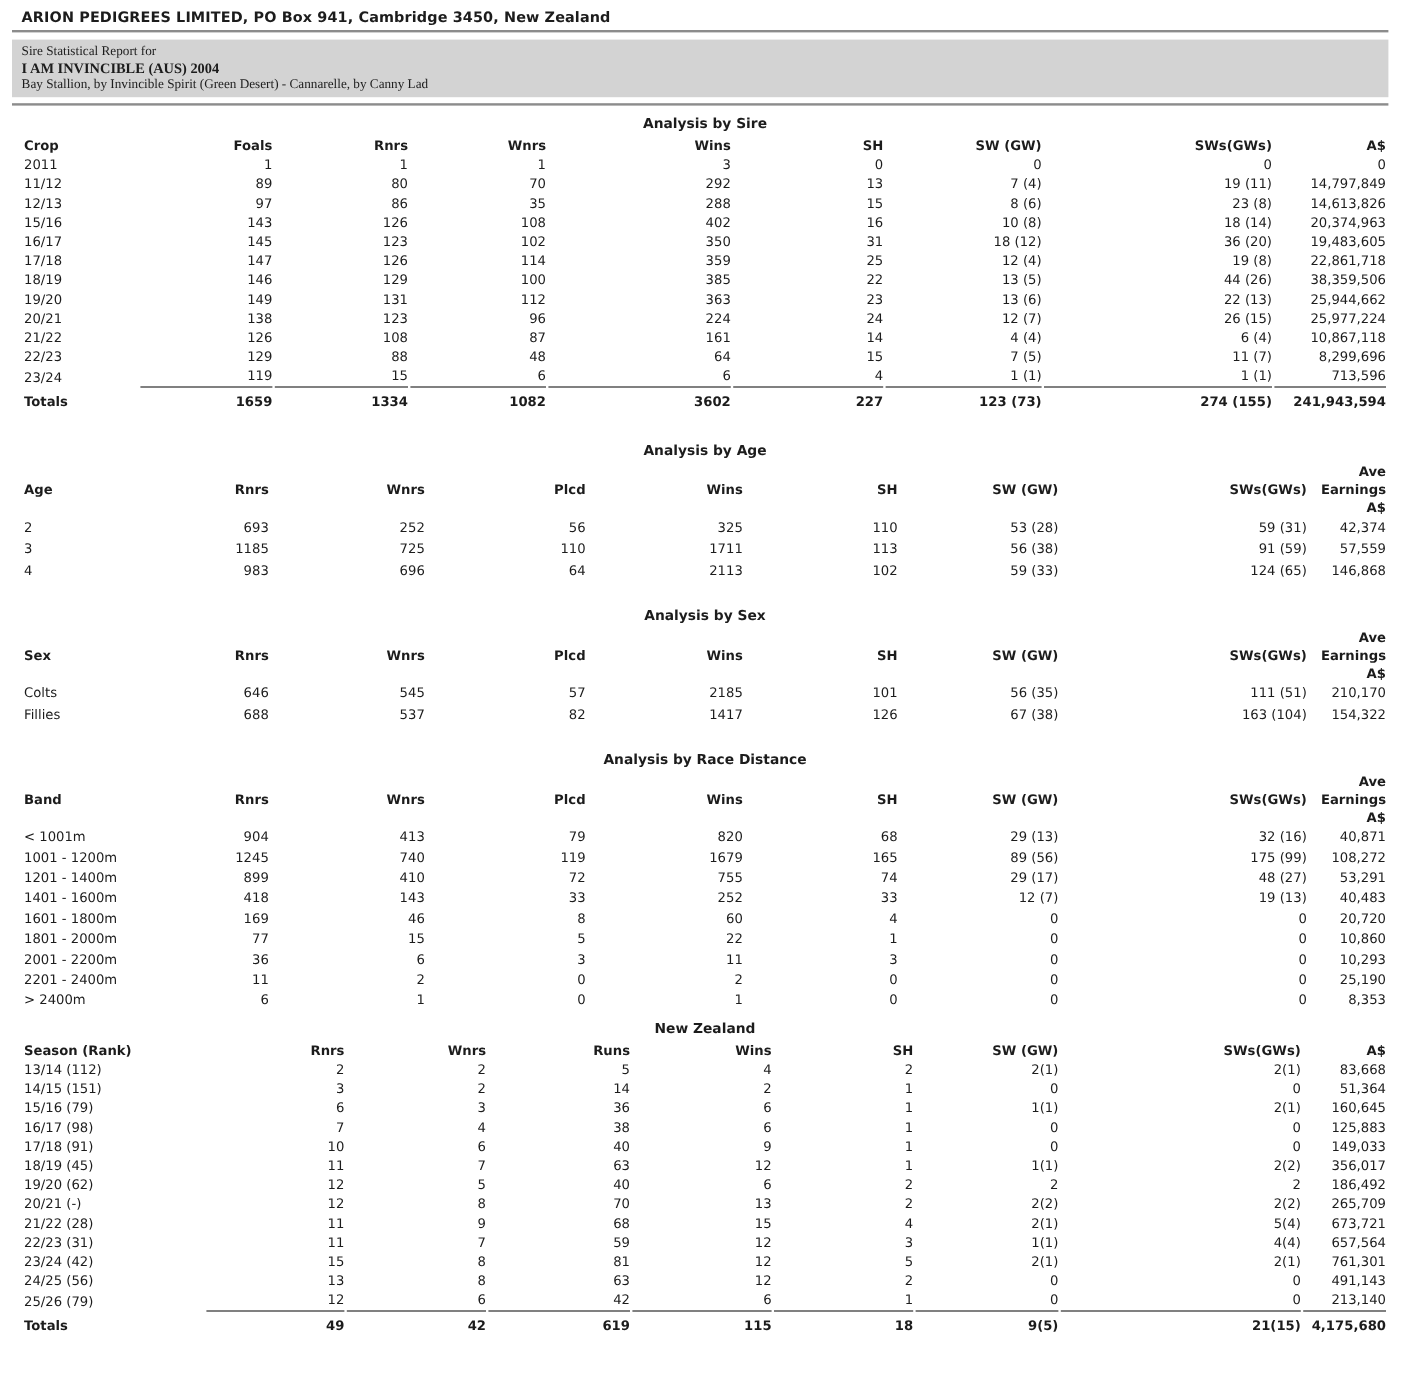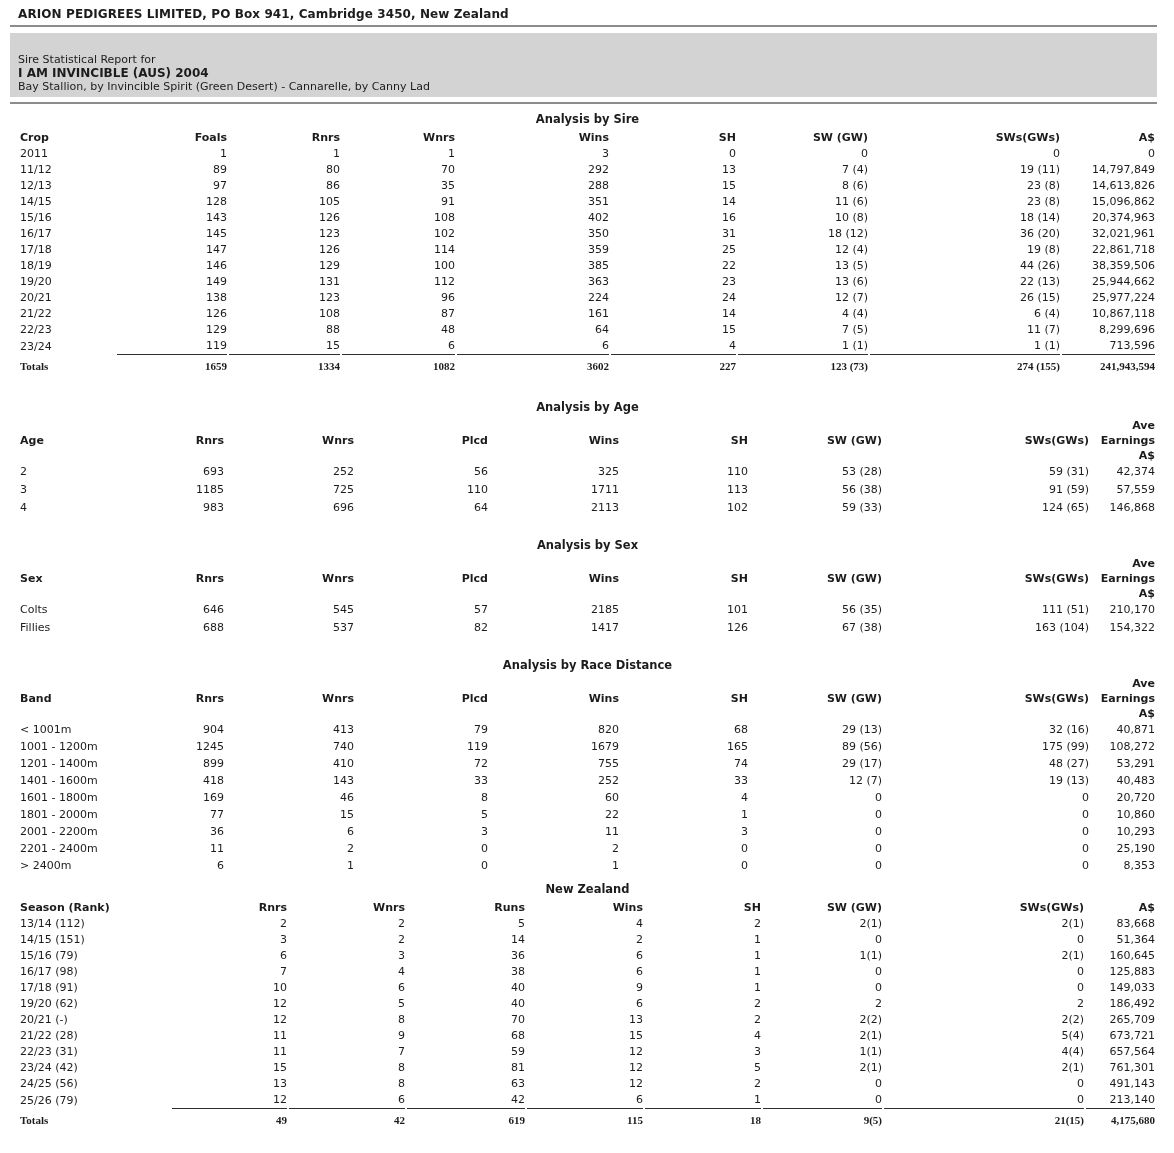--- a/index.html
+++ b/index.html
@@ -6,21 +6,21 @@
   body{
     width:1174px;height:1153px;overflow:hidden;
     font-family:"DejaVu Sans","Liberation Sans",sans-serif;
     color:#1c1c1c;font-size:11px;
     -webkit-font-smoothing:antialiased;
   }
   .page{padding:0 17px 0 18px;}
   .company{padding-top:7px;font-size:12px;font-weight:bold;letter-spacing:0.1px;}
   .rule{height:2px;background:#8c8c8c;margin-left:-8px;margin-top:4px;}
   .rule2{height:2px;background:#8c8c8c;margin-left:-8px;margin-top:5px;}
-  .band{background:#d3d3d3;margin-left:-8px;margin-top:6px;padding:20px 0 4px 8px;}
+  .band{background:#d3d3d3;margin-left:-8px;margin-top:6px;padding:4px 0 4px 8px;font-family:Liberation Serif, serif;}
   .band .line1{font-size:11px;line-height:13px;}
   .band .line2{font-size:12px;line-height:14px;font-weight:bold;}
   .band .line3{font-size:11px;line-height:13px;}
   .section-title{text-align:center;font-weight:bold;font-size:11.5px;line-height:13px;}
   #title-crop{margin-top:9px;}
   #title-age{margin-top:26px;}
   #title-sex{margin-top:22px;}
   #title-dist{margin-top:22px;}
   #title-nz{margin-top:9px;}
   table.stat-table{
@@ -35,21 +35,21 @@
   .stat-table th{font-weight:bold;vertical-align:bottom;}
   .stat-table th:first-child,.stat-table td:first-child{text-align:left;}
   .tbl-crop th,.tbl-crop td{line-height:16px;}
   .tbl-nz th,.tbl-nz td{line-height:16px;}
   .tbl-mid td{line-height:18px;}
   .tbl-mid th{line-height:15px;}
   .tbl-dist td{line-height:17px;}
   .tbl-mid th.hpad{padding-bottom:15px;}
   .tbl-mid th div{line-height:15px;}
   .uline{border-bottom:1px solid #2e2e2e;}
-  .totals td{font-weight:bold;padding-top:3px;line-height:17px;font-family:Liberation Serif, serif;}
+  .totals td{font-weight:bold;padding-top:3px;line-height:17px;}
   .tbl-crop col.c1{width:95px}.tbl-crop col.c2{width:110px}.tbl-crop col.c3{width:111px}
   .tbl-crop col.c4{width:113px}.tbl-crop col.c5{width:152px}.tbl-crop col.c6{width:125px}
   .tbl-crop col.c7{width:130px}.tbl-crop col.c8{width:190px}
   .tbl-mid col.c1{width:90px}.tbl-mid col.c2{width:112px}.tbl-mid col.c3{width:128px}
   .tbl-mid col.c4{width:132px}.tbl-mid col.c5{width:129px}.tbl-mid col.c6{width:127px}
   .tbl-mid col.c7{width:132px}.tbl-mid col.c8{width:205px}
   .tbl-nz col.c1{width:150px}.tbl-nz col.c2{width:115px}.tbl-nz col.c3{width:116px}
   .tbl-nz col.c4{width:118px}.tbl-nz col.c5{width:116px}.tbl-nz col.c6{width:116px}
   .tbl-nz col.c7{width:119px}.tbl-nz col.c8{width:200px}
 </style>
@@ -122,51 +122,40 @@
           <td>97</td>
           <td>86</td>
           <td>35</td>
           <td>288</td>
           <td>15</td>
           <td>8 (6)</td>
           <td>23 (8)</td>
           <td>14,613,826</td>
         </tr>
         <tr>
-          <td>14/15</td>
-          <td>128</td>
-          <td>105</td>
-          <td>91</td>
-          <td>351</td>
-          <td>14</td>
-          <td>11 (6)</td>
-          <td>23 (8)</td>
-          <td>15,096,862</td>
-        </tr>
-        <tr>
           <td>15/16</td>
           <td>143</td>
           <td>126</td>
           <td>108</td>
           <td>402</td>
           <td>16</td>
           <td>10 (8)</td>
           <td>18 (14)</td>
           <td>20,374,963</td>
         </tr>
         <tr>
           <td>16/17</td>
           <td>145</td>
           <td>123</td>
           <td>102</td>
           <td>350</td>
           <td>31</td>
           <td>18 (12)</td>
           <td>36 (20)</td>
-          <td>32,021,961</td>
+          <td>19,483,605</td>
         </tr>
         <tr>
           <td>17/18</td>
           <td>147</td>
           <td>126</td>
           <td>114</td>
           <td>359</td>
           <td>25</td>
           <td>12 (4)</td>
           <td>19 (8)</td>
@@ -584,20 +573,31 @@
           <td>10</td>
           <td>6</td>
           <td>40</td>
           <td>9</td>
           <td>1</td>
           <td>0</td>
           <td>0</td>
           <td>149,033</td>
         </tr>
         <tr>
+          <td>18/19 (45)</td>
+          <td>11</td>
+          <td>7</td>
+          <td>63</td>
+          <td>12</td>
+          <td>1</td>
+          <td>1(1)</td>
+          <td>2(2)</td>
+          <td>356,017</td>
+        </tr>
+        <tr>
           <td>19/20 (62)</td>
           <td>12</td>
           <td>5</td>
           <td>40</td>
           <td>6</td>
           <td>2</td>
           <td>2</td>
           <td>2</td>
           <td>186,492</td>
         </tr>

